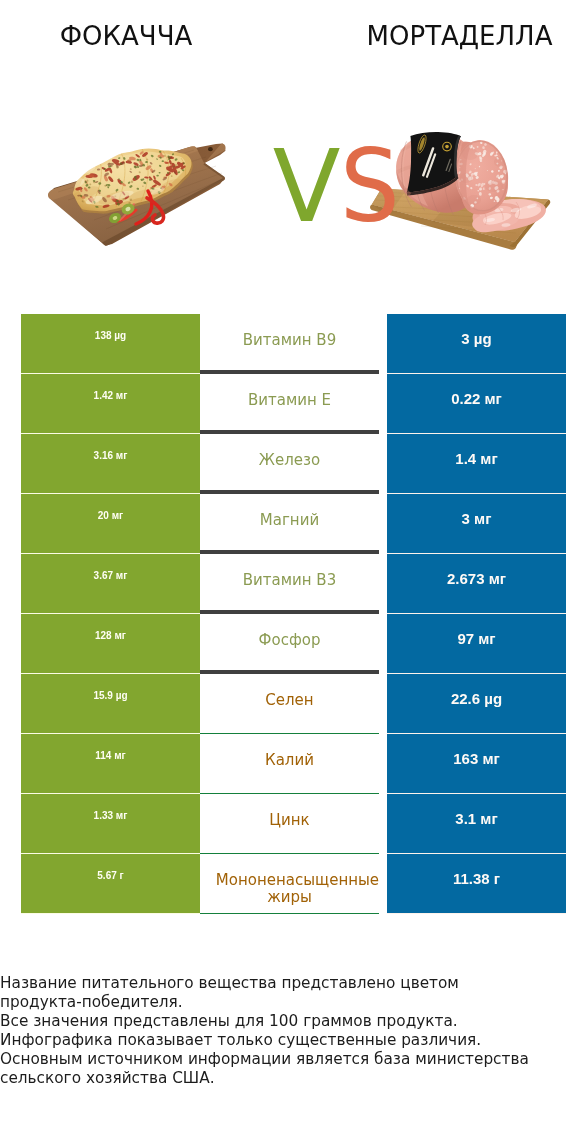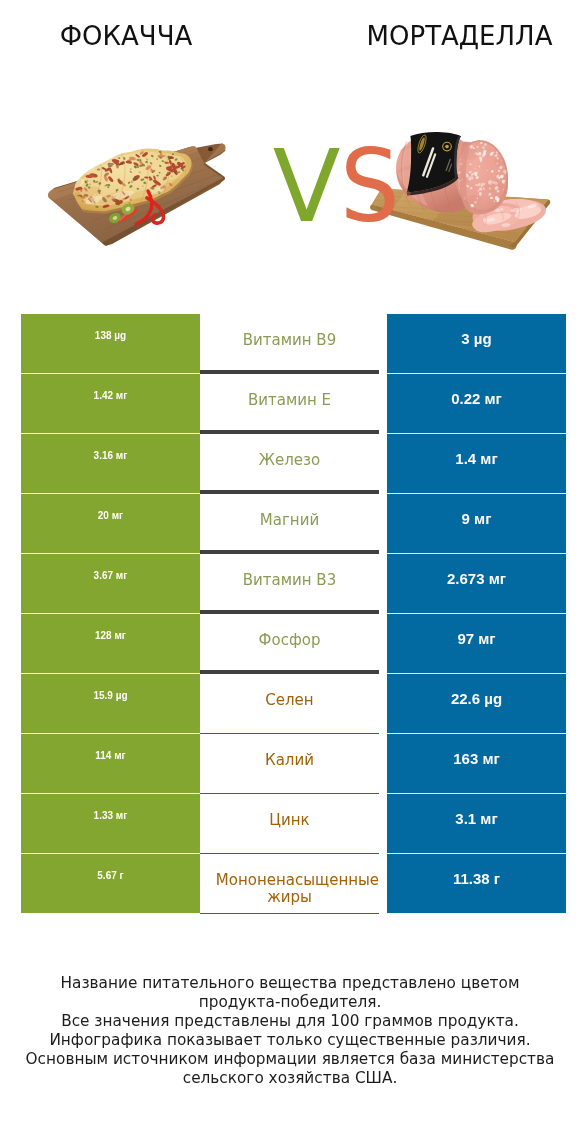--- a/index.html
+++ b/index.html
@@ -25,21 +25,21 @@
   .row{position:relative;height:60px;}
   .cell{position:absolute;top:0;height:60px;width:179px;display:flex;align-items:flex-start;justify-content:center;box-sizing:border-box;}
   .cell span{display:block;text-align:center;white-space:nowrap;}
   .cL{left:0;padding-top:16.9px;background:#82A62F;color:#fffef4;font-family:"Liberation Sans",sans-serif;font-weight:bold;font-size:10px;border-bottom:1.6px solid #fbfce4;z-index:2;}
   .cR{left:358px;padding-top:16.9px;background:#0369a1;color:#fffaf6;font-family:"Liberation Sans",sans-serif;font-weight:bold;font-size:15px;border-bottom:1.6px solid #fdf3ec;z-index:2;margin-left:8px;}
   .cM{left:179px;background:transparent;font-family:"DejaVu Sans",sans-serif;font-weight:400;font-size:15px;line-height:17px;z-index:1;padding:18.5px 15.8px 0 15.8px;}
   .cM span{white-space:normal;width:100%;}
   .win-left .cM{color:#8B9B52;border-bottom:4px solid #404040;}
   .win-right .cM{color:#a16207;border-bottom:1px solid #15803d;}
   
-  .footer{position:absolute;left:0;top:974px;width:580px;text-align:center;font-family:"DejaVu Sans",sans-serif;font-size:15.3px;line-height:18.95px;color:#1c1c1c;}
+  .footer{position:absolute;left:0;top:974px;width:580px;font-family:"DejaVu Sans",sans-serif;font-size:15.3px;line-height:18.95px;color:#1c1c1c;}
 </style>
 </head>
 <body>
 
 <div class="page">
   <div class="titles">
     <div class="title left">ФОКАЧЧА</div>
     <div class="title right">МОРТАДЕЛЛА</div>
   </div>
   <div class="hero">
@@ -568,21 +568,21 @@
         </div>
       </div>
       <div class="row win-left">
         <div class="cell cM">
           <span>Магний</span>
         </div>
         <div class="cell cL">
           <span>20 мг</span>
         </div>
         <div class="cell cR">
-          <span>9 мг</span>
+          <span>3 мг</span>
         </div>
       </div>
       <div class="row win-left">
         <div class="cell cM">
           <span>Витамин B3</span>
         </div>
         <div class="cell cL">
           <span>3.67 мг</span>
         </div>
         <div class="cell cR">

